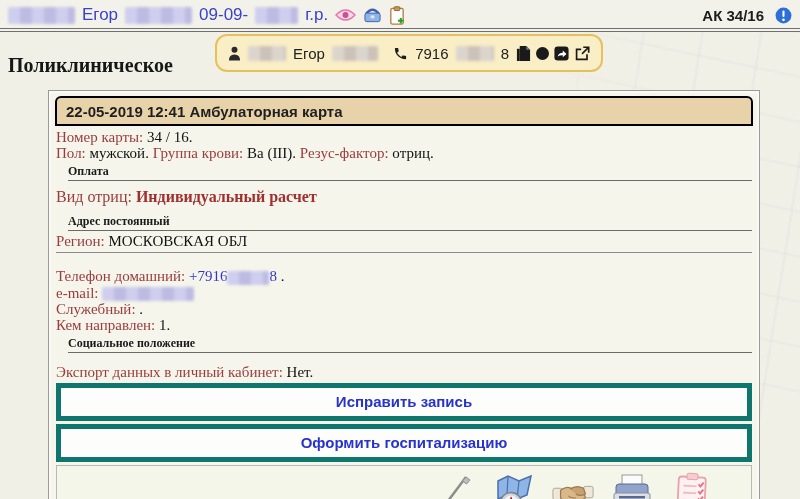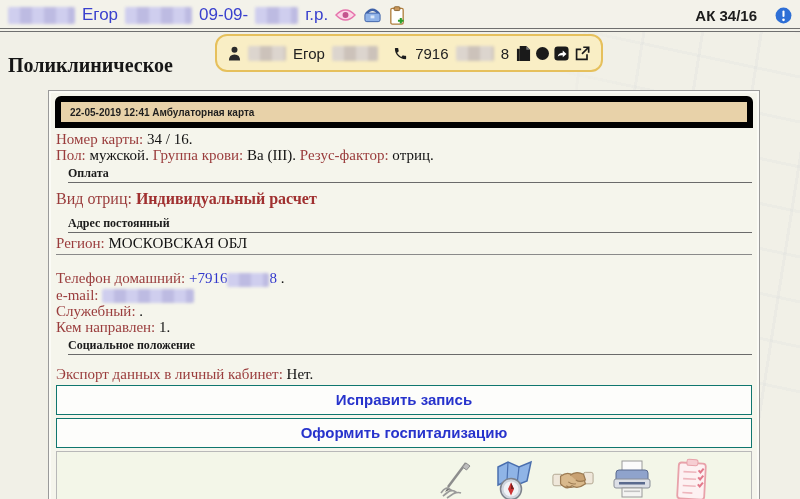--- a/index.html
+++ b/index.html
@@ -8,55 +8,55 @@
   .watermark{position:absolute;top:0;right:0;width:270px;height:100%;pointer-events:none;opacity:.55;
     background:
       repeating-linear-gradient(99deg, rgba(185,192,204,.20) 0 3px, transparent 3px 58px),
       repeating-linear-gradient(12deg, rgba(185,192,204,.16) 0 3px, transparent 3px 44px);
     -webkit-mask-image:linear-gradient(to left,#000 55%,transparent);
     mask-image:linear-gradient(to left,#000 55%,transparent);}
   
   .topbar{position:relative;z-index:2;height:26px;padding:2px 8px 0 8px;display:flex;align-items:center;
     background:#f3f2ea;border-bottom:4px double #6f6f6f;}
   .topbar-left{display:flex;align-items:center;gap:7px;}
-  .topbar-right{margin-left:auto;display:flex;align-items:flex-end;gap:18px;}
+  .topbar-right{margin-left:auto;display:flex;align-items:flex-end;gap:11px;}
   .toplink{color:#3a41ce;font-size:17px;text-decoration:none;cursor:pointer;}
   .ak-label{font-size:15px;font-weight:bold;color:#1c1c1c;}
   .redact{display:inline-block;height:17px;border-radius:2px;filter:blur(1.5px);}
   .lav{background:repeating-linear-gradient(90deg,#cfceee 0 12px,#bdbbe2 12px 24px);}
   .bei{background:repeating-linear-gradient(90deg,#dcd5ce 0 12px,#ccc2ba 12px 24px);height:15px;}
   .icon-btn{display:inline-flex;align-items:center;cursor:pointer;line-height:0;}
   
   .header-zone{position:relative;height:54px;z-index:1;}
   .page-title{position:absolute;left:8px;top:22px;margin:0;font:bold 20px "Liberation Serif",serif;color:#161616;}
   .patientbar{position:absolute;left:215px;top:2px;width:362px;height:34px;background:#f9eec5;
     border:2px solid #e6c05c;border-radius:12px;display:flex;align-items:center;gap:7px;
     padding:0 11px;font-size:15px;color:#222;}
   .pb-text{color:#222;}
   .pb-icons{margin-left:auto;display:flex;align-items:center;gap:5px;}
   .dot-icon{width:13px;height:13px;border-radius:50%;background:#1a1a1a;display:inline-block;}
   
   .card{position:relative;z-index:1;margin:4px 0 0 48px;width:710px;background:#f5f5ec;
     border:1px solid #9a9a9a;box-shadow:0 0 0 2px #fbfbf6 inset;}
-  .card-header{margin:5px 6px 0 6px;background:#e8d2a9;border:6px solid #000000;border-radius:6px 6px 0 0;
-    padding:5px 9px 4px 9px;font-weight:bold;font-size:10px;color:#1f1f1f;}
+  .card-header{margin:5px 6px 0 6px;background:#e8d2a9;border:2px solid #000000;border-radius:6px 6px 0 0;
+    padding:5px 9px 4px 9px;font-weight:bold;font-size:15px;color:#1f1f1f;}
   .card-body{padding:3px 7px 4px 7px;font-family:"Liberation Serif",serif;font-size:15px;color:#121212;}
   .line{line-height:16px;}
   .lbl{color:#9a3c3c;}
   .val{color:#121212;}
   .lnk{color:#3036cc;text-decoration:none;cursor:pointer;}
   .sect{font-weight:bold;font-size:12px;color:#1a1a1a;border-bottom:1px solid #6a6a6a;
     padding:2px 0 1px 0;margin:1px 0 2px 12px;font-family:"Liberation Serif",serif;}
   .pay-line{margin:3px 0 2px 0;line-height:25px;}
   .pay-lbl{color:#9a3c3c;font-size:16px;}
   .pay-val{color:#a03030;font-weight:bold;font-size:16px;}
   hr.sep{border:0;border-top:1px solid #8a8a8a;margin:3px 0 2px 0;}
   .gap-lg{height:13px;} .gap-sm{height:9px;}
   .redact-inline{display:inline-block;vertical-align:middle;height:14px;border-radius:2px;filter:blur(1.5px);}
-  .btn-row{background:#fdfdfb;border:1px solid #0f766e;margin:3px 0;text-align:center;padding:5px 0 6px 0;
+  .btn-row{background:#fdfdfb;border:5px solid #0f766e;margin:3px 0;text-align:center;padding:5px 0 6px 0;
     font-family:"Liberation Sans",sans-serif;font-weight:bold;font-size:15px;color:#2733cc;cursor:pointer;}
   .icon-bar{background:#f3f6e8;border:1px solid #b8b8b8;margin:3px 0 2px 0;height:56px;
     display:flex;justify-content:flex-end;align-items:center;gap:15px;padding-right:38px;}
   .action-icon{width:44px;height:44px;cursor:pointer;display:inline-flex;align-items:center;justify-content:center;}
 </style>
 </head>
 <body>
 
 <div class="screen">
   <div class="watermark"></div>

